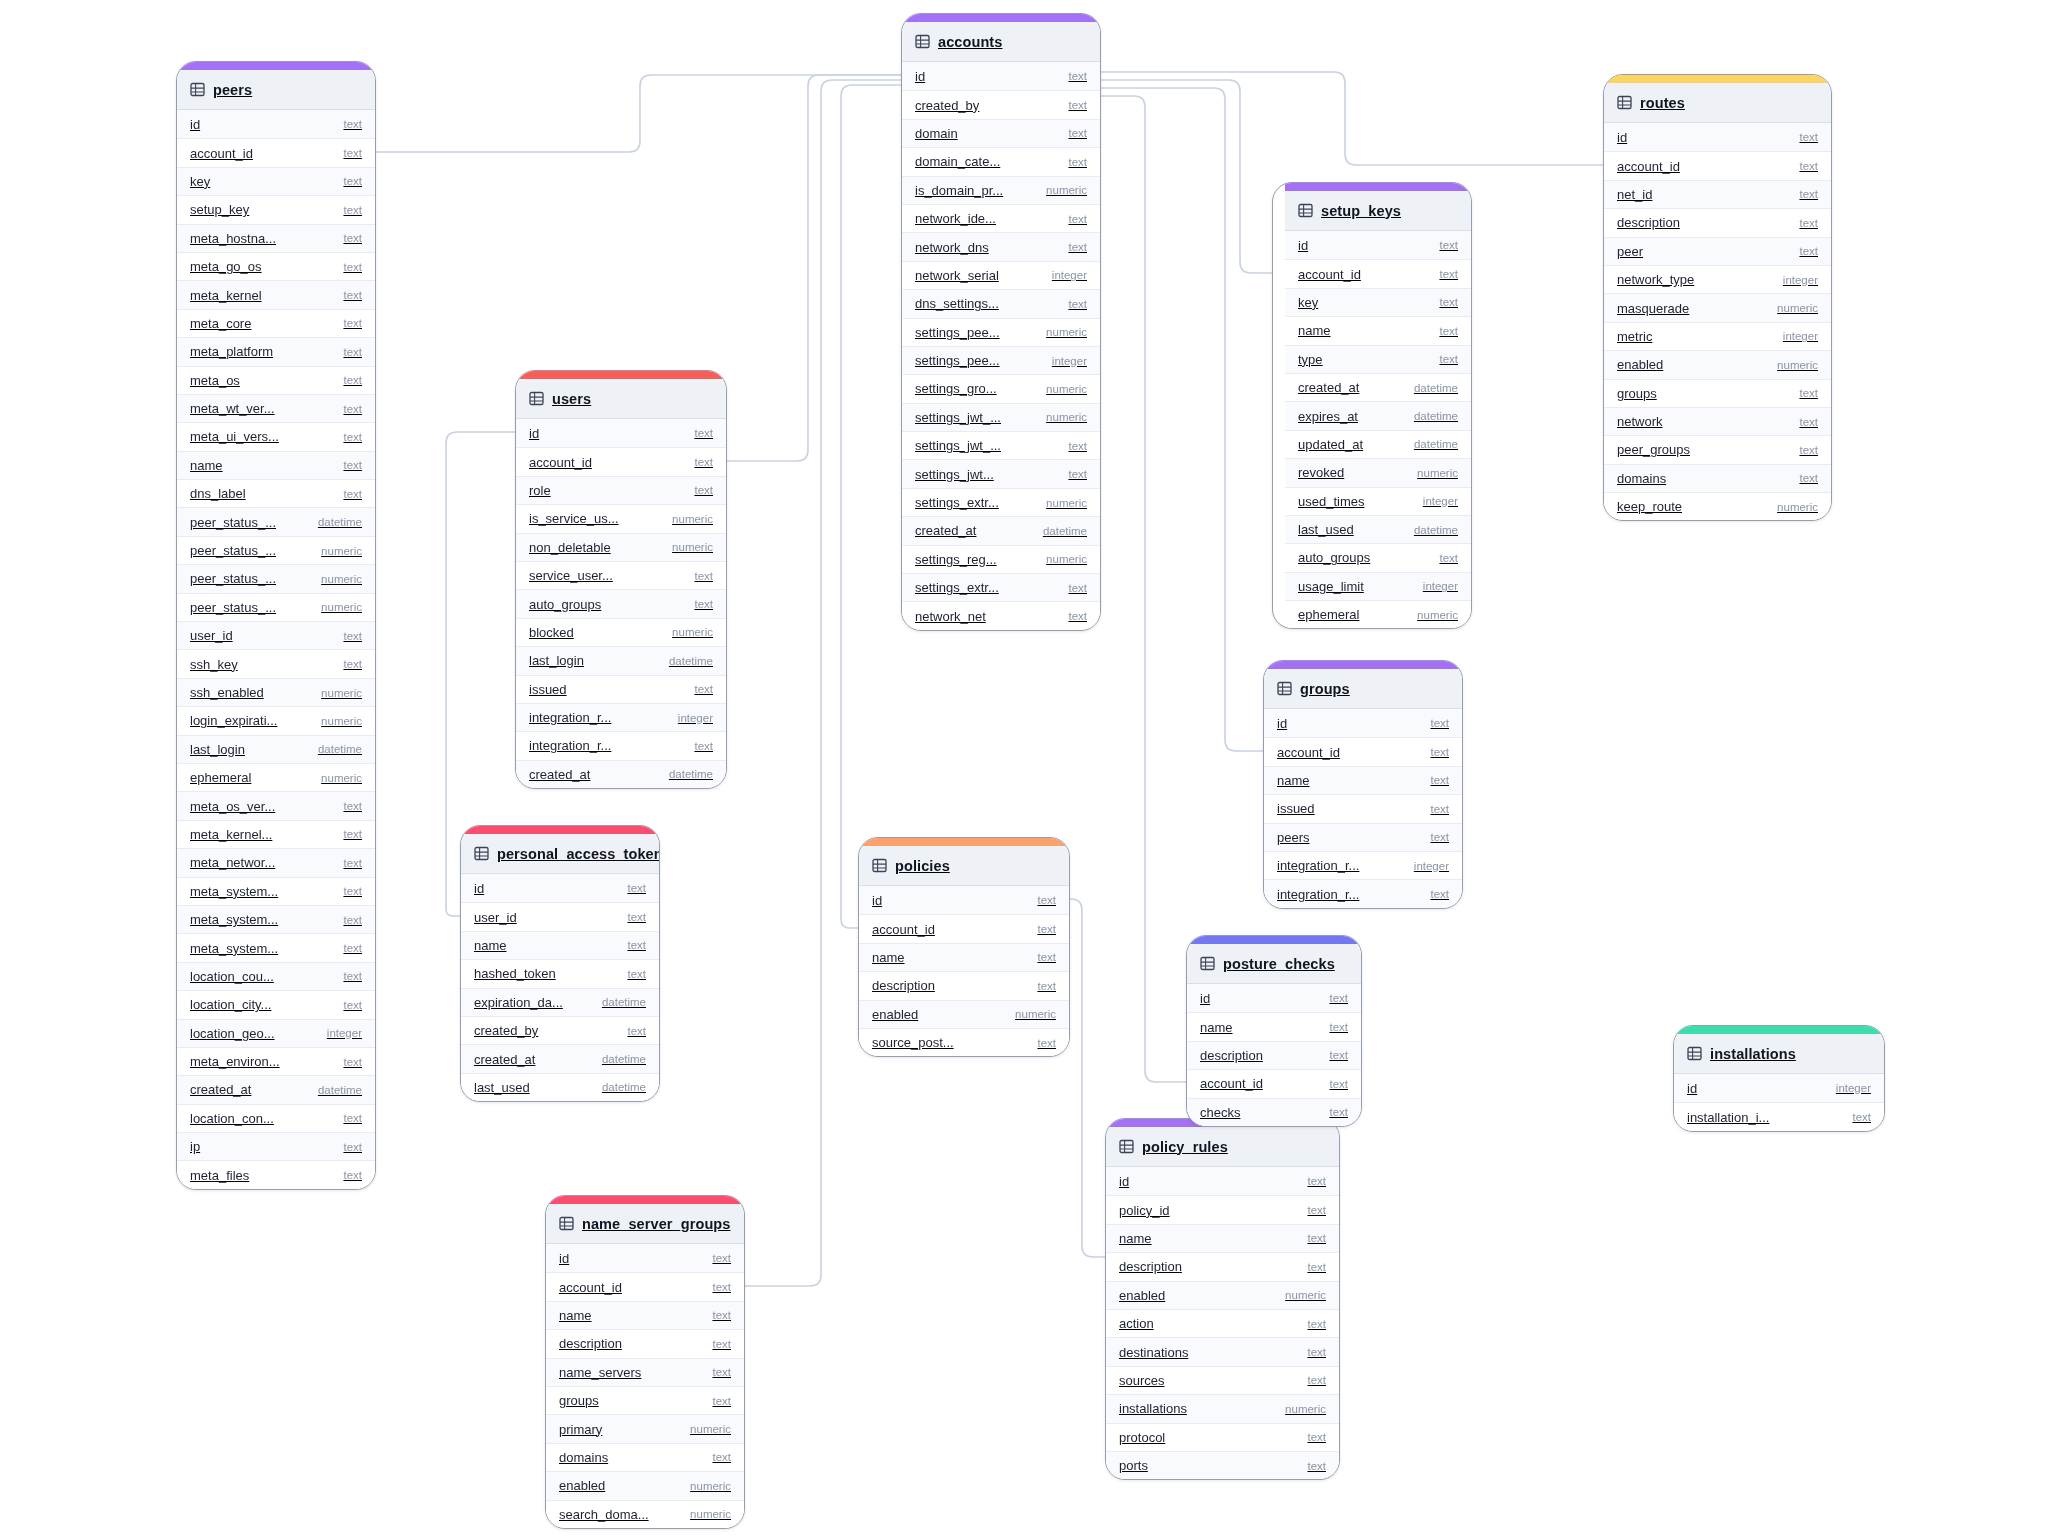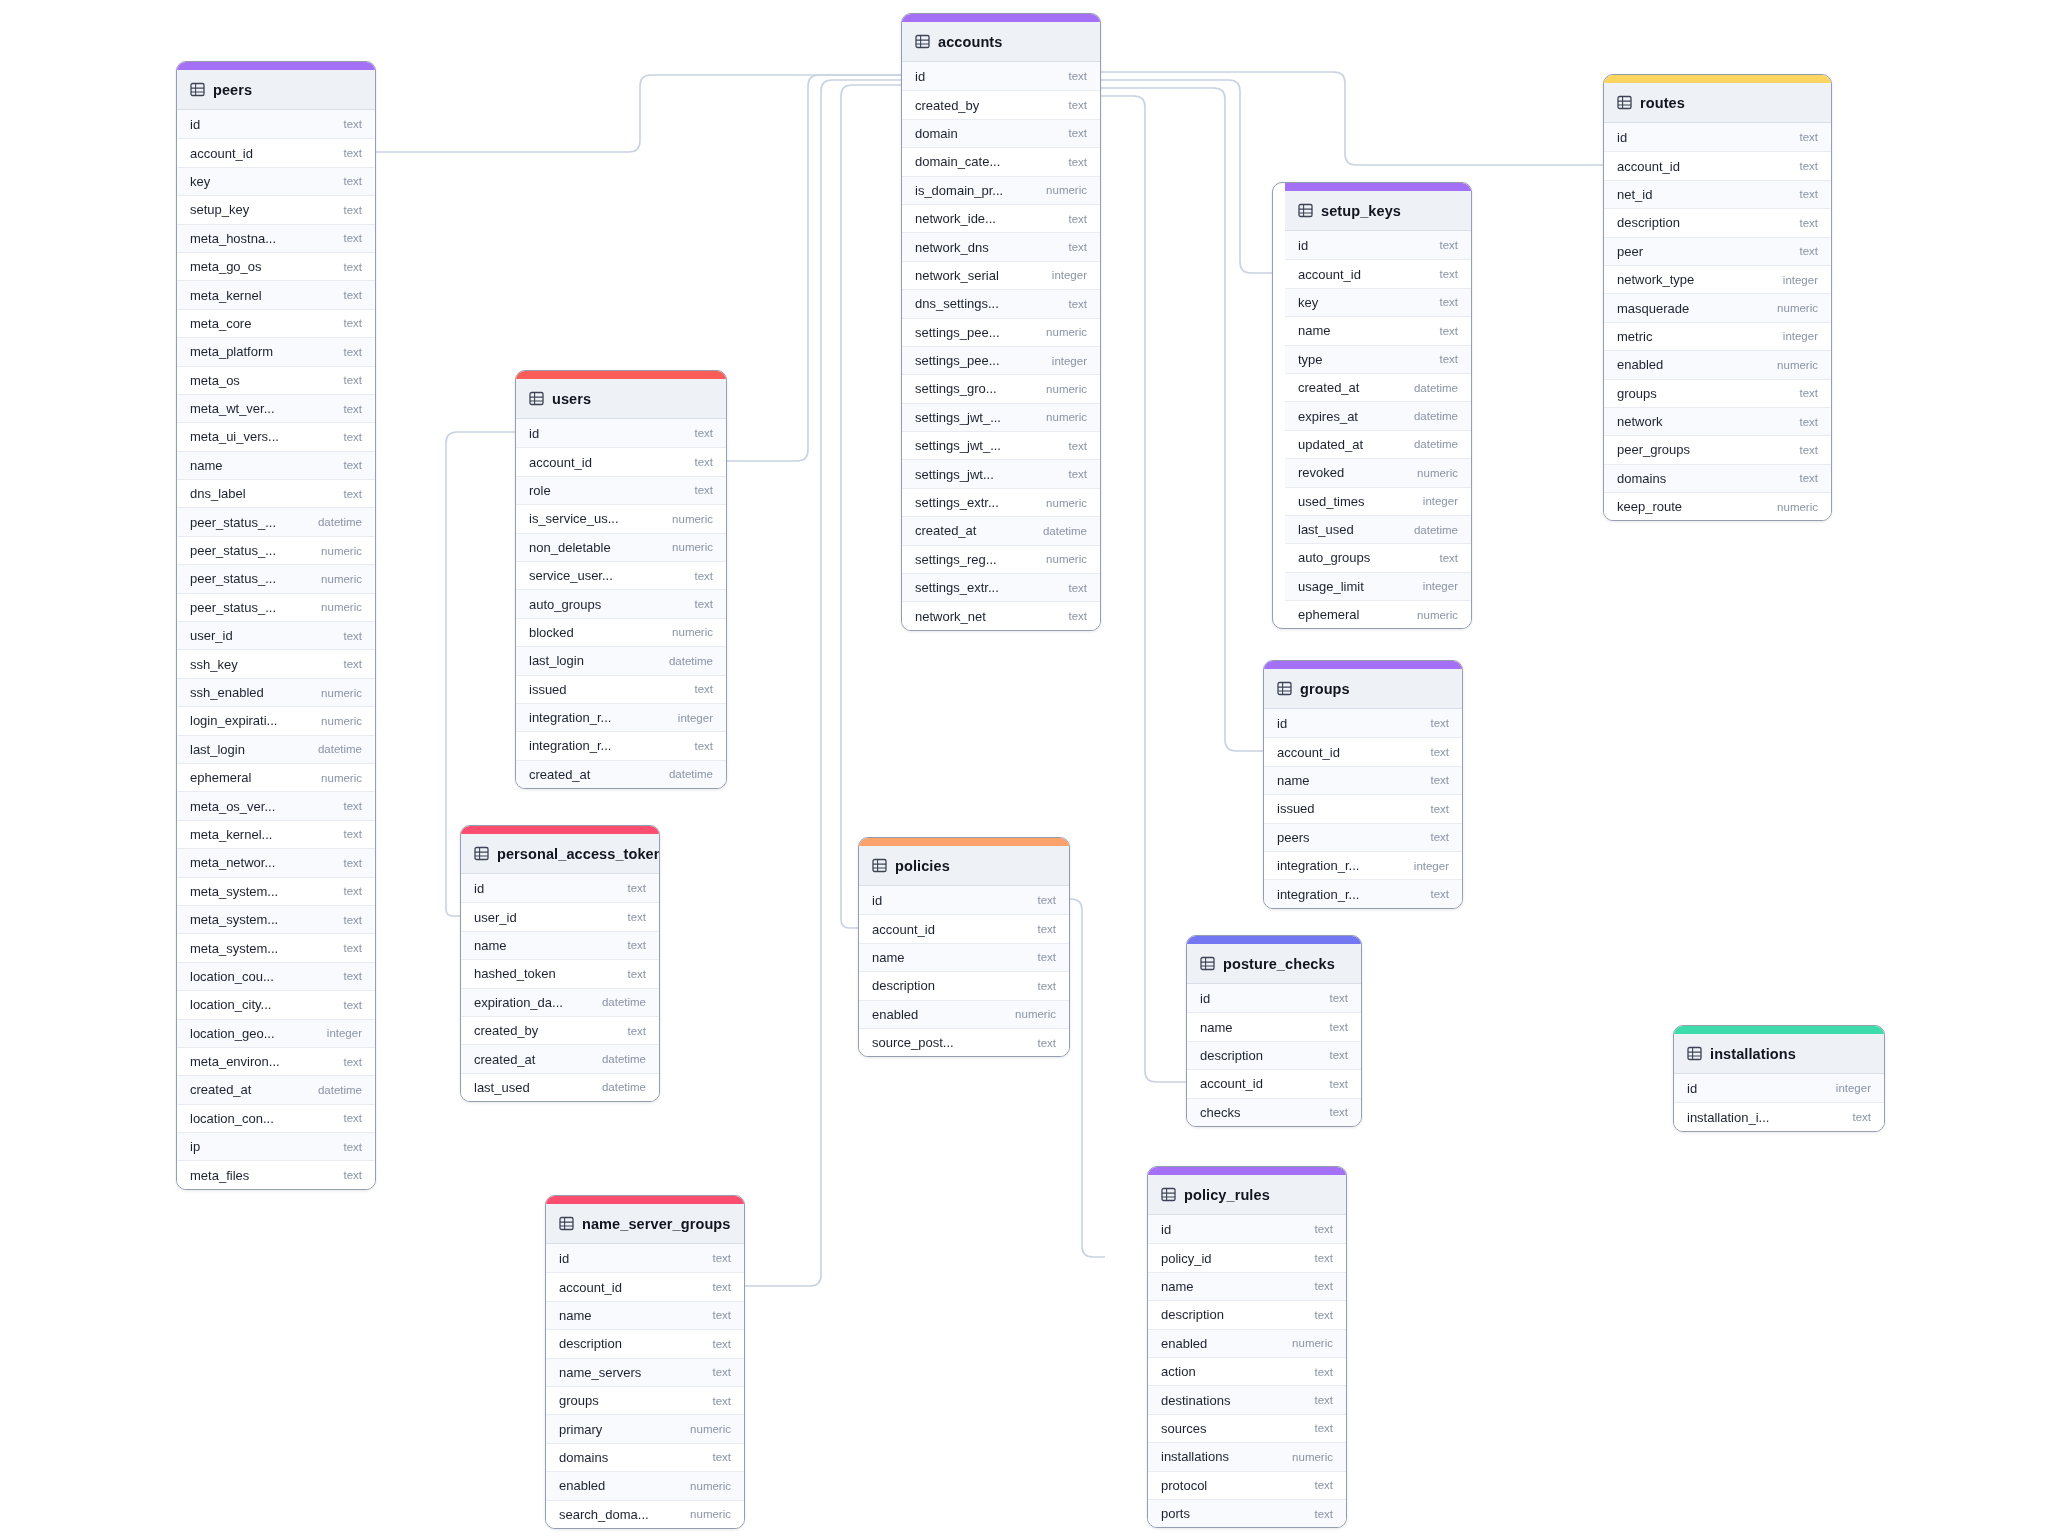--- a/index.html
+++ b/index.html
@@ -16,24 +16,25 @@
     position: absolute;
     inset: 0;
     width: 2048px;
     height: 1536px;
     z-index: 0;
   }
   .table-card {
     position: absolute;
     background: #ffffff;
     border: 1px solid #949eb0;
-    border-radius: 10px;
+    border-radius: 20px;
     overflow: hidden;
     z-index: 1;
     box-shadow: 0 1px 3px rgba(16,24,40,0.10);
+    text-decoration: underline;
   }
   .accent-strip { height: 8px; width: 100%; }
   .table-header {
     height: 40px;
     display: flex;
     align-items: center;
     gap: 8px;
     padding: 0 13px;
     background: #eef1f6;
     border-bottom: 1px solid #d9dfe9;
@@ -544,21 +545,21 @@
         <div class="row">
           <span class="field-name">enabled</span>
           <span class="field-type">numeric</span>
         </div>
         <div class="row">
           <span class="field-name">source_post...</span>
           <span class="field-type">text</span>
         </div>
       </div>
     </div>
-    <div class="table-card" style="left: 1105px; top: 1166px; width: 200px; margin-left: 42px;">
+    <div class="table-card" style="left: 1105px; top: 1118px; width: 235px;">
       <div class="accent-strip" style="background: rgb(164, 112, 245);"></div>
       <div class="table-header">
         <svg class="tbl-icon" width="15" height="15" viewBox="0 0 15 15">
           <rect x="1" y="1.5" width="13" height="12" rx="1.6" fill="none" stroke="#3b4354" stroke-width="1.3"></rect>
           <line x1="5.6" y1="1.5" x2="5.6" y2="13.5" stroke="#3b4354" stroke-width="1.1"></line>
           <line x1="1" y1="6.1" x2="14" y2="6.1" stroke="#3b4354" stroke-width="1.1"></line>
           <line x1="1" y1="10" x2="14" y2="10" stroke="#3b4354" stroke-width="1.1"></line>
         </svg>
         <span class="table-title">policy_rules</span>
       </div>

